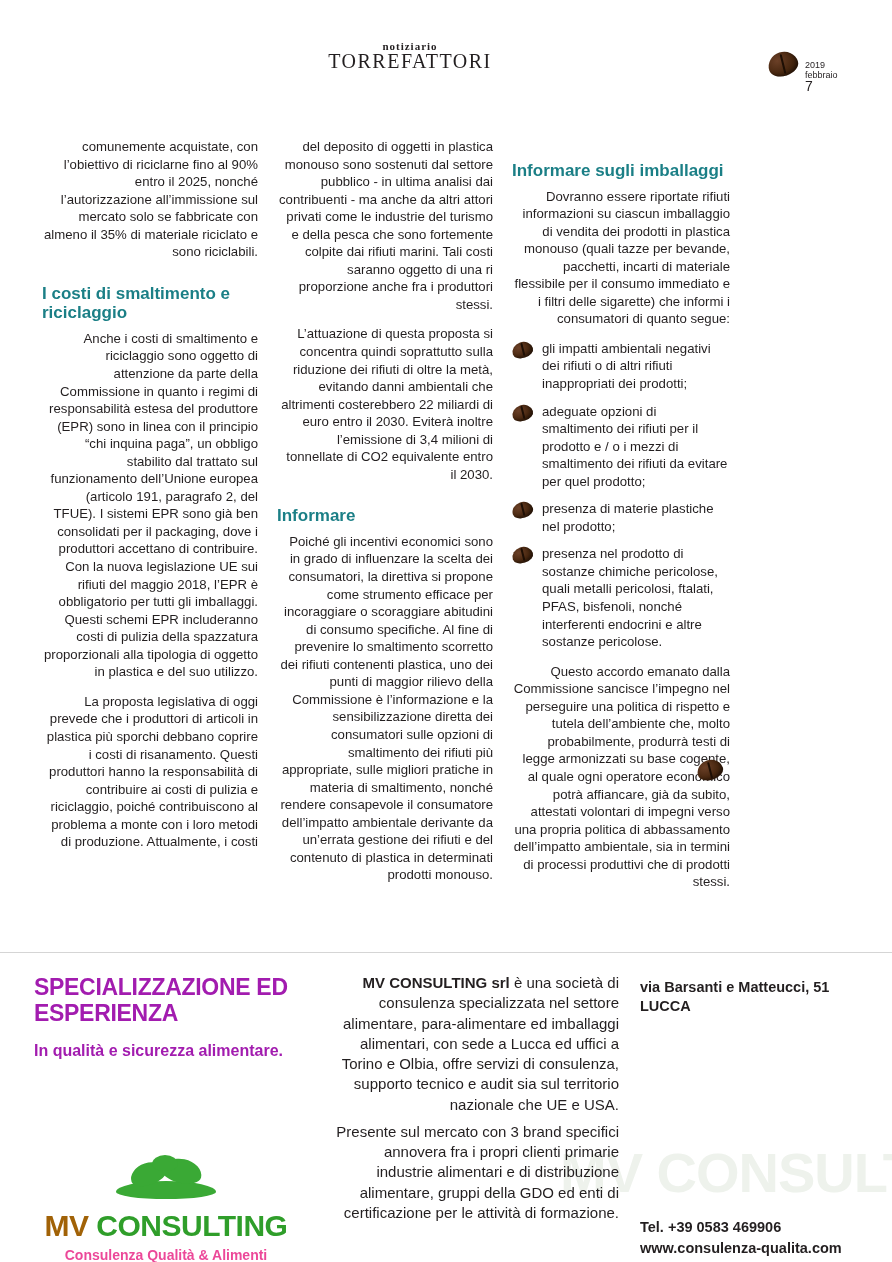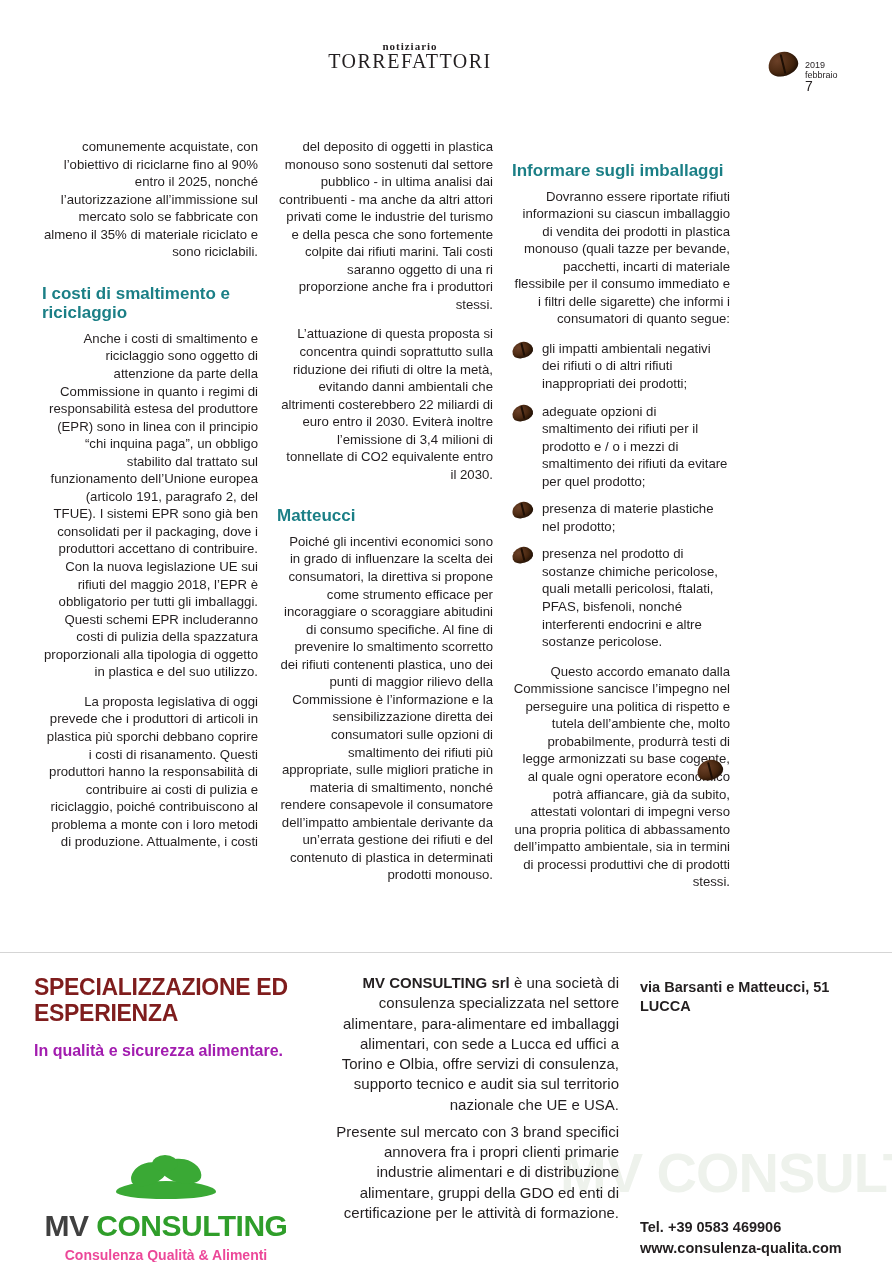--- a/index.html
+++ b/index.html
@@ -180,21 +180,21 @@
   .ad-left {
     position: absolute;
     left: 34px;
     top: 975px;
     width: 270px;
   }
   .ad-title {
     font-size: 23px;
     font-weight: bold;
     line-height: 1.12;
-    color: #7f1d1d;
+    color: #a21caf;
     letter-spacing: -0.3px;
   }
   .ad-subtitle {
     margin-top: 14px;
     font-size: 16px;
     font-weight: bold;
     line-height: 1.2;
     color: #a21caf;
   }
 
@@ -214,21 +214,21 @@
   .logo-leaf {
     position: absolute;
     background: #3aa935;
     border-radius: 50% 50% 50% 50% / 60% 60% 40% 40%;
   }
   .logo-text {
     font-size: 30px;
     font-weight: bold;
     letter-spacing: -0.5px;
   }
-  .logo-mv { color: #404040; }
+  .logo-mv { color: #a16207; }
   .logo-consulting { color: #2f9e2a; }
   .logo-tag {
     margin-top: 4px;
     font-size: 14px;
     color: #ec4899;
     font-weight: bold;
   }
 
   .ad-mid {
     position: absolute;
@@ -286,21 +286,21 @@
   <div class="col col1">
     <p>comunemente acquistate, con l’obiettivo di riciclarne fino al 90% entro il 2025, nonché l’autorizzazione all’immissione sul mercato solo se fabbricate con almeno il 35% di materiale riciclato e sono riciclabili.</p>
     <h2 class="section teal">I costi di smaltimento e riciclaggio</h2>
     <p>Anche i costi di smaltimento e riciclaggio sono oggetto di attenzione da parte della Commissione in quanto i regimi di responsabilità estesa del produttore (EPR) sono in linea con il principio “chi inquina paga”, un obbligo stabilito dal trattato sul funzionamento dell’Unione europea (articolo 191, paragrafo 2, del TFUE). I sistemi EPR sono già ben consolidati per il packaging, dove i produttori accettano di contribuire. Con la nuova legislazione UE sui rifiuti del maggio 2018, l’EPR è obbligatorio per tutti gli imballaggi. Questi schemi EPR includeranno costi di pulizia della spazzatura proporzionali alla tipologia di oggetto in plastica e del suo utilizzo.</p>
     <p>La proposta legislativa di oggi prevede che i produttori di articoli in plastica più sporchi debbano coprire i costi di risanamento. Questi produttori hanno la responsabilità di contribuire ai costi di pulizia e riciclaggio, poiché contribuiscono al problema a monte con i loro metodi di produzione. Attualmente, i costi</p>
   </div>
 
   <div class="col col2">
     <p>del deposito di oggetti in plastica monouso sono sostenuti dal settore pubblico - in ultima analisi dai contribuenti - ma anche da altri attori privati come le industrie del turismo e della pesca che sono fortemente colpite dai rifiuti marini. Tali costi saranno oggetto di una ri proporzione anche fra i produttori stessi.</p>
     <p>L’attuazione di questa proposta si concentra quindi soprattutto sulla riduzione dei rifiuti di oltre la metà, evitando danni ambientali che altrimenti costerebbero 22 miliardi di euro entro il 2030. Eviterà inoltre l’emissione di 3,4 milioni di tonnellate di CO2 equivalente entro il 2030.</p>
-    <h2 class="section teal">Matteucci</h2>
+    <h2 class="section teal">Informare</h2>
     <p>Poiché gli incentivi economici sono in grado di influenzare la scelta dei consumatori, la direttiva si propone come strumento efficace per incoraggiare o scoraggiare abitudini di consumo specifiche. Al fine di prevenire lo smaltimento scorretto dei rifiuti contenenti plastica, uno dei punti di maggior rilievo della Commissione è l’informazione e la sensibilizzazione diretta dei consumatori sulle opzioni di smaltimento dei rifiuti più appropriate, sulle migliori pratiche in materia di smaltimento, nonché rendere consapevole il consumatore dell’impatto ambientale derivante da un’errata gestione dei rifiuti e del contenuto di plastica in determinati prodotti monouso.</p>
   </div>
 
   <div class="col col3">
     <h2 class="section teal">Informare sugli imballaggi</h2>
     <p>Dovranno essere riportate rifiuti informazioni su ciascun imballaggio di vendita dei prodotti in plastica monouso (quali tazze per bevande, pacchetti, incarti di materiale flessibile per il consumo immediato e i filtri delle sigarette) che informi i consumatori di quanto segue:</p>
     <ul class="beanlist">
       <li>
         <span class="bean"></span>
         <span>gli impatti ambientali negativi dei rifiuti o di altri rifiuti inappropriati dei prodotti;</span>

